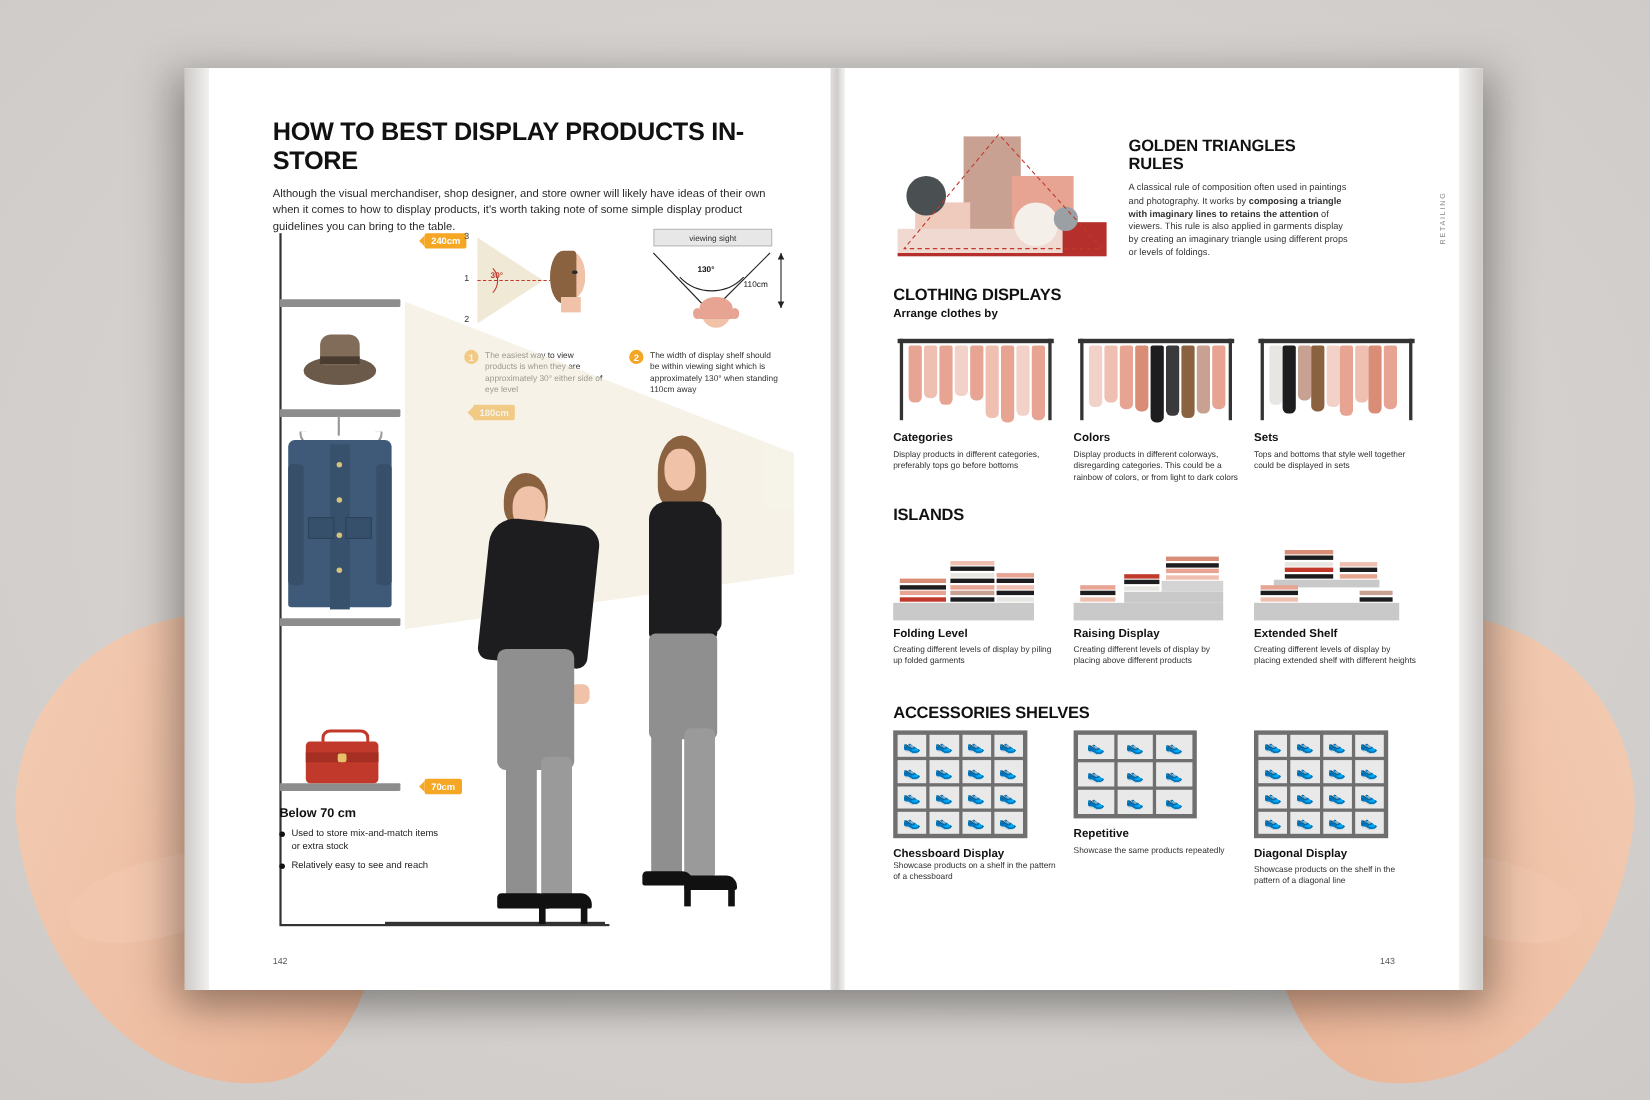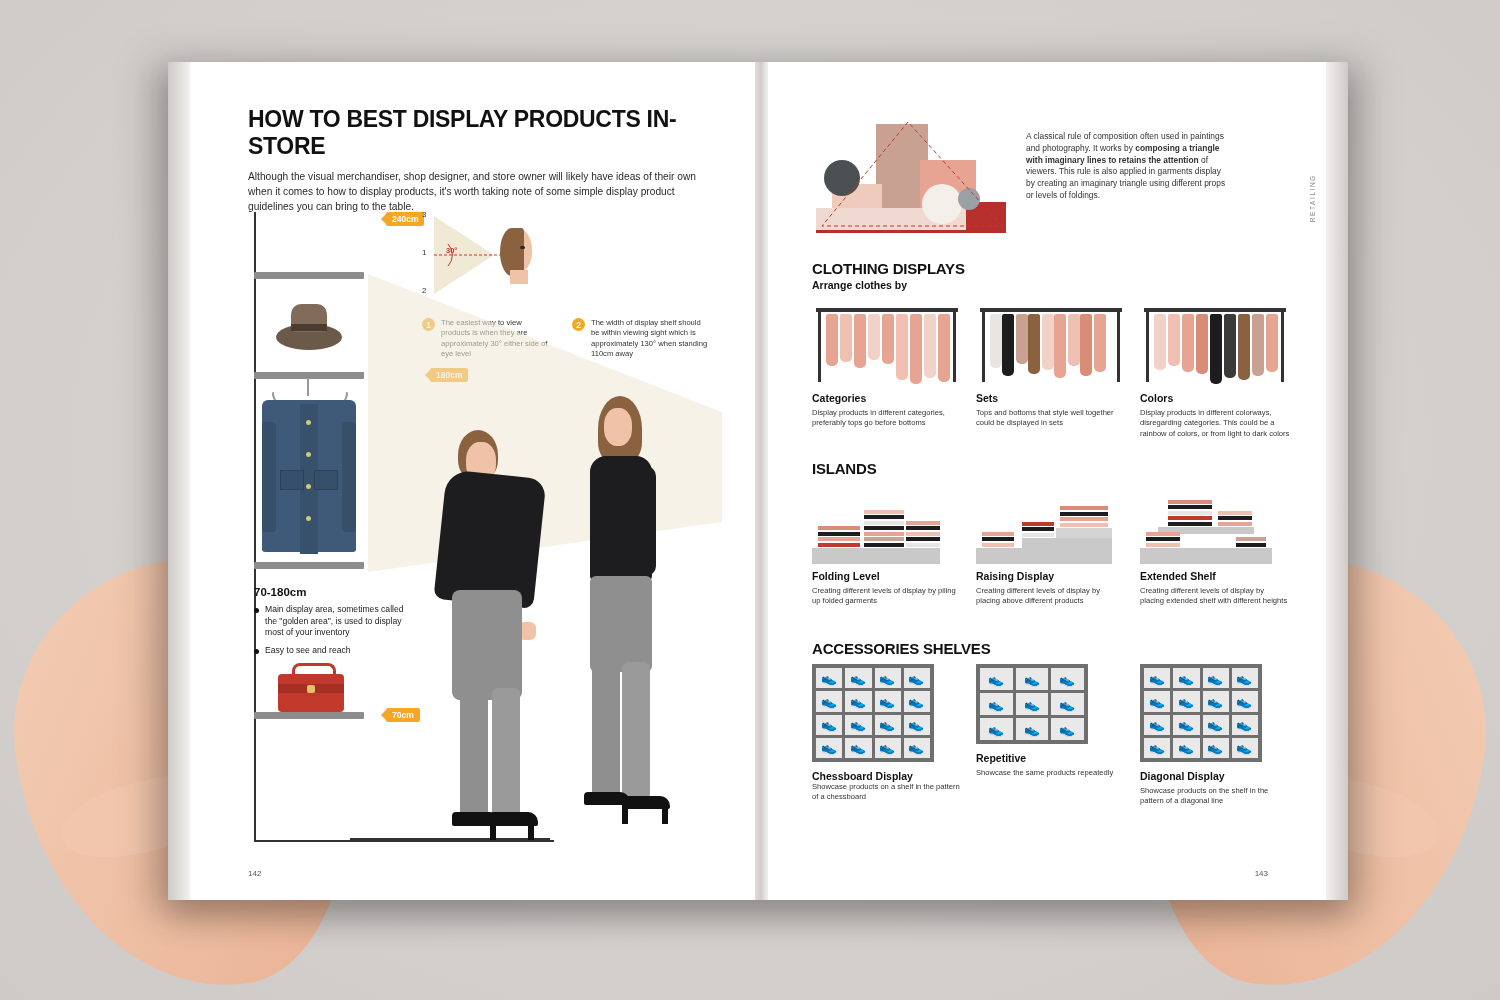--- a/index.html
+++ b/index.html
@@ -152,52 +152,73 @@
       <div style="position:absolute;left:14px;top:-11px;width:38px;height:14px;border:3px solid #c0392b;border-bottom:none;border-radius:8px 8px 0 0;"></div>
       <div style="position:absolute;left:0;top:10px;right:0;height:9px;background:#a52f22;"></div>
       <div style="position:absolute;left:29px;top:11px;width:8px;height:8px;background:#e8c06a;border-radius:2px;"></div>
     </div>
 
     <div class="tag" style="left:196px;top:150px;">240cm</div>
     <div class="tag" style="left:196px;top:306px;margin-left:44px;">180cm</div>
     <div class="tag" style="left:196px;top:646px;">70cm</div>
 
 
-    <div style="position:absolute;left:64px;top:524px;width:150px;">
-      <div class="item-h">70-180cm</div>
+
+    <div style="position:absolute;left:64px;top:672px;width:150px;">
+      <div class="item-h">Below 70 cm</div>
       <div class="bullet">
           <div class="dot"></div>
-          <div class="txt">Main display area, sometimes called the "golden area", is used to display most of your inventory</div>
+          <div class="txt">Used to store mix-and-match items or extra stock</div>
         </div>
       <div class="bullet">
           <div class="dot"></div>
-          <div class="txt">Easy to see and reach</div>
-        </div>
-    </div>
-
+          <div class="txt">Relatively easy to see and reach</div>
+        </div>
+    </div>
 
     <div style="position:absolute;left:232px;top:148px;width:130px;height:90px;">
       <div style="position:absolute;left:0;top:0;font-size:8px;color:#333;">3</div>
       <div style="position:absolute;left:0;top:38px;font-size:8px;color:#333;">1</div>
       <div style="position:absolute;left:0;top:76px;font-size:8px;color:#333;">2</div>
       <svg width="130" height="90" style="position:absolute;left:0;top:0;">
         <polygon points="12,6 12,84 72,45" fill="#efe9d6"></polygon>
         <line x1="12" y1="45" x2="78" y2="45" stroke="#c0392b" stroke-width="1" stroke-dasharray="3,2"></line>
         <path d="M26 34 A16 16 0 0 1 26 56" fill="none" stroke="#c0392b" stroke-width="1"></path>
       </svg>
       <div style="position:absolute;left:24px;top:36px;font-size:7.5px;color:#c0392b;font-weight:bold;">30°</div>
 
       <div style="position:absolute;left:78px;top:18px;width:34px;height:54px;">
         <div style="position:absolute;left:4px;top:0;width:28px;height:44px;background:#f0c3a8;border-radius:50% 50% 45% 45%;"></div>
         <div style="position:absolute;left:0;top:0;width:24px;height:48px;background:#8a6240;border-radius:50% 10% 10% 50%;"></div>
         <div style="position:absolute;left:10px;top:42px;width:18px;height:14px;background:#f0c3a8;"></div>
         <div style="position:absolute;left:20px;top:18px;width:5px;height:3px;background:#2a2a2a;border-radius:2px;"></div>
       </div>
     </div>
 
+    <div style="position:absolute;left:382px;top:146px;width:150px;height:110px;">
+      <div style="position:absolute;left:22px;top:0;width:106px;height:14px;background:#e7e7e7;border:1px solid #bbb;
+                  font-size:7.5px;color:#333;display:flex;align-items:center;justify-content:center;">viewing sight</div>
+      <svg width="150" height="96" style="position:absolute;left:0;top:14px;">
+        <line x1="22" y1="8" x2="70" y2="58" stroke="#222" stroke-width="1"></line>
+        <line x1="128" y1="8" x2="78" y2="58" stroke="#222" stroke-width="1"></line>
+        <path d="M46 30 A40 40 0 0 0 104 30" fill="none" stroke="#222" stroke-width="1"></path>
+        <line x1="138" y1="8" x2="138" y2="58" stroke="#222" stroke-width="1"></line>
+        <polygon points="138,8 135,14 141,14" fill="#222"></polygon>
+        <polygon points="138,58 135,52 141,52" fill="#222"></polygon>
+      </svg>
+      <div style="position:absolute;left:62px;top:32px;font-size:7.5px;color:#111;font-weight:bold;">130°</div>
+      <div style="position:absolute;left:104px;top:46px;font-size:7.5px;color:#111;">110cm</div>
+
+      <div style="position:absolute;left:62px;top:62px;width:34px;height:32px;">
+        <div style="position:absolute;left:4px;top:2px;width:26px;height:26px;background:#f0c3a8;border-radius:50%;"></div>
+        <div style="position:absolute;left:2px;top:0;width:30px;height:20px;background:#e8a492;border-radius:50% 50% 0 0;"></div>
+        <div style="position:absolute;left:-4px;top:10px;width:8px;height:10px;background:#e8a492;border-radius:50%;"></div>
+        <div style="position:absolute;right:-4px;top:10px;width:8px;height:10px;background:#e8a492;border-radius:50%;"></div>
+      </div>
+    </div>
 
     <div style="position:absolute;left:232px;top:256px;width:128px;display:flex;gap:6px;">
       <div class="numdot">1</div>
       <div class="tiny">The easiest way to view products is when they are approximately 30° either side of eye level</div>
     </div>
     <div style="position:absolute;left:382px;top:256px;width:136px;display:flex;gap:6px;">
       <div class="numdot">2</div>
       <div class="tiny">The width of display shelf should be within viewing sight which is approximately 130° when standing 110cm away</div>
     </div>
 
@@ -252,20 +273,21 @@
         <div class="gt" style="left:106px;top:62px;width:40px;height:40px;border-radius:50%;background:#f4efe9;"></div>
         <div class="gt" style="left:142px;top:66px;width:22px;height:22px;border-radius:50%;background:#9aa0a4;"></div>
         <svg width="195" height="110" style="position:absolute;left:0;top:0;">
           <polygon points="92,0 6,104 186,104" fill="none" stroke="#c0392b" stroke-width="1" stroke-dasharray="4,3"></polygon>
         </svg>
         <div style="position:absolute;left:0;top:108px;width:190px;height:3px;background:#b5302c;"></div>
       </div>
     </div>
 
     <div style="position:absolute;left:258px;top:62px;width:200px;">
+      <div class="sec-h">GOLDEN TRIANGLES RULES</div>
       <div class="body-s" style="margin-top:7px;">
         <span>A classical rule of composition often used in paintings and photography. It works by </span><span style="font-weight:bold;">composing a triangle with imaginary lines to retains the attention</span><span> of viewers. This rule is also applied in garments display by creating an imaginary triangle using different props or levels of foldings.</span>
       </div>
     </div>
 
     <div style="position:absolute;left:44px;top:198px;">
       <div class="sec-h">CLOTHING DISPLAYS</div>
       <div class="sub-h" style="margin-top:2px;">Arrange clothes by</div>
     </div>
 
@@ -288,52 +310,52 @@
         </div>
         <div class="item-h" style="margin-top:8px;font-size:10.5px;">Categories</div>
         <div class="tiny" style="margin-top:4px;">Display products in different categories, preferably tops go before bottoms</div>
       </div>
 
       <div class="rack-card">
         <div class="rack">
           <div class="rail"></div>
           <div class="leg" style="left:6px;"></div>
           <div class="leg" style="right:6px;"></div>
+          <div class="hang" style="left:14px;height:56px;background:#f2d2c8;"></div>
+          <div class="hang" style="left:28px;height:52px;background:#efc0b1;"></div>
+          <div class="hang" style="left:42px;height:58px;background:#e8a492;"></div>
+          <div class="hang" style="left:56px;height:60px;background:#d98c76;"></div>
+          <div class="hang" style="left:70px;height:70px;background:#1d1d1f;"></div>
+          <div class="hang" style="left:84px;height:64px;background:#3a3a3a;"></div>
+          <div class="hang" style="left:98px;height:66px;background:#8a6240;"></div>
+          <div class="hang" style="left:112px;height:62px;background:#c9a193;"></div>
+          <div class="hang" style="left:126px;height:58px;background:#e8a492;"></div>
+        </div>
+        <div class="item-h" style="margin-top:8px;font-size:10.5px;">Colors</div>
+        <div class="tiny" style="margin-top:4px;">Display products in different colorways, disregarding categories. This could be a rainbow of colors, or from light to dark colors</div>
+      </div>
+
+      <div class="rack-card">
+        <div class="rack">
+          <div class="rail"></div>
+          <div class="leg" style="left:6px;"></div>
+          <div class="leg" style="right:6px;"></div>
           <div class="hang" style="left:14px;height:54px;background:#e8e6e2;"></div>
           <div class="hang" style="left:26px;height:62px;background:#1d1d1f;"></div>
           <div class="hang" style="left:40px;height:50px;background:#c9a193;"></div>
           <div class="hang" style="left:52px;height:60px;background:#8a6240;"></div>
           <div class="hang" style="left:66px;height:56px;background:#f2d2c8;"></div>
           <div class="hang" style="left:78px;height:64px;background:#e8a492;"></div>
           <div class="hang" style="left:92px;height:52px;background:#efc0b1;"></div>
           <div class="hang" style="left:104px;height:62px;background:#d98c76;"></div>
           <div class="hang" style="left:118px;height:58px;background:#e8a492;"></div>
         </div>
         <div class="item-h" style="margin-top:8px;font-size:10.5px;">Sets</div>
         <div class="tiny" style="margin-top:4px;">Tops and bottoms that style well together could be displayed in sets</div>
       </div>
-
-      <div class="rack-card">
-        <div class="rack">
-          <div class="rail"></div>
-          <div class="leg" style="left:6px;"></div>
-          <div class="leg" style="right:6px;"></div>
-          <div class="hang" style="left:14px;height:56px;background:#f2d2c8;"></div>
-          <div class="hang" style="left:28px;height:52px;background:#efc0b1;"></div>
-          <div class="hang" style="left:42px;height:58px;background:#e8a492;"></div>
-          <div class="hang" style="left:56px;height:60px;background:#d98c76;"></div>
-          <div class="hang" style="left:70px;height:70px;background:#1d1d1f;"></div>
-          <div class="hang" style="left:84px;height:64px;background:#3a3a3a;"></div>
-          <div class="hang" style="left:98px;height:66px;background:#8a6240;"></div>
-          <div class="hang" style="left:112px;height:62px;background:#c9a193;"></div>
-          <div class="hang" style="left:126px;height:58px;background:#e8a492;"></div>
-        </div>
-        <div class="item-h" style="margin-top:8px;font-size:10.5px;">Colors</div>
-        <div class="tiny" style="margin-top:4px;">Display products in different colorways, disregarding categories. This could be a rainbow of colors, or from light to dark colors</div>
-      </div>
     </div>
 
     <div style="position:absolute;left:44px;top:398px;">
       <div class="sec-h">ISLANDS</div>
     </div>
 
     <div style="position:absolute;left:44px;top:422px;display:flex;gap:14px;">
 
       <div style="width:150px;">
         <div class="island">

